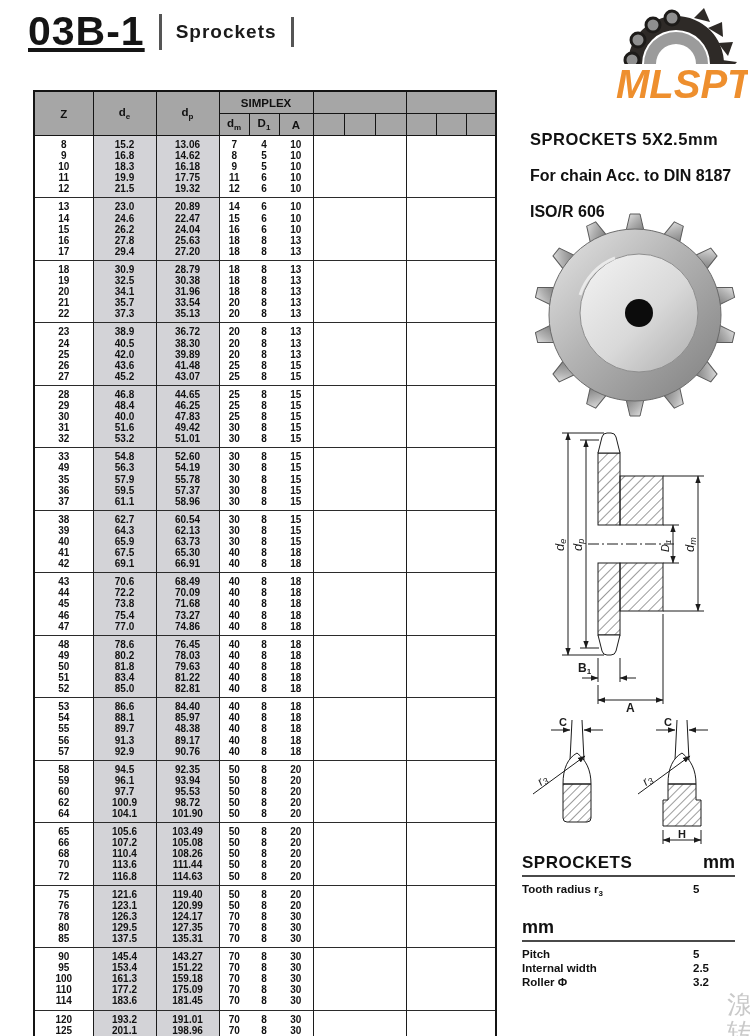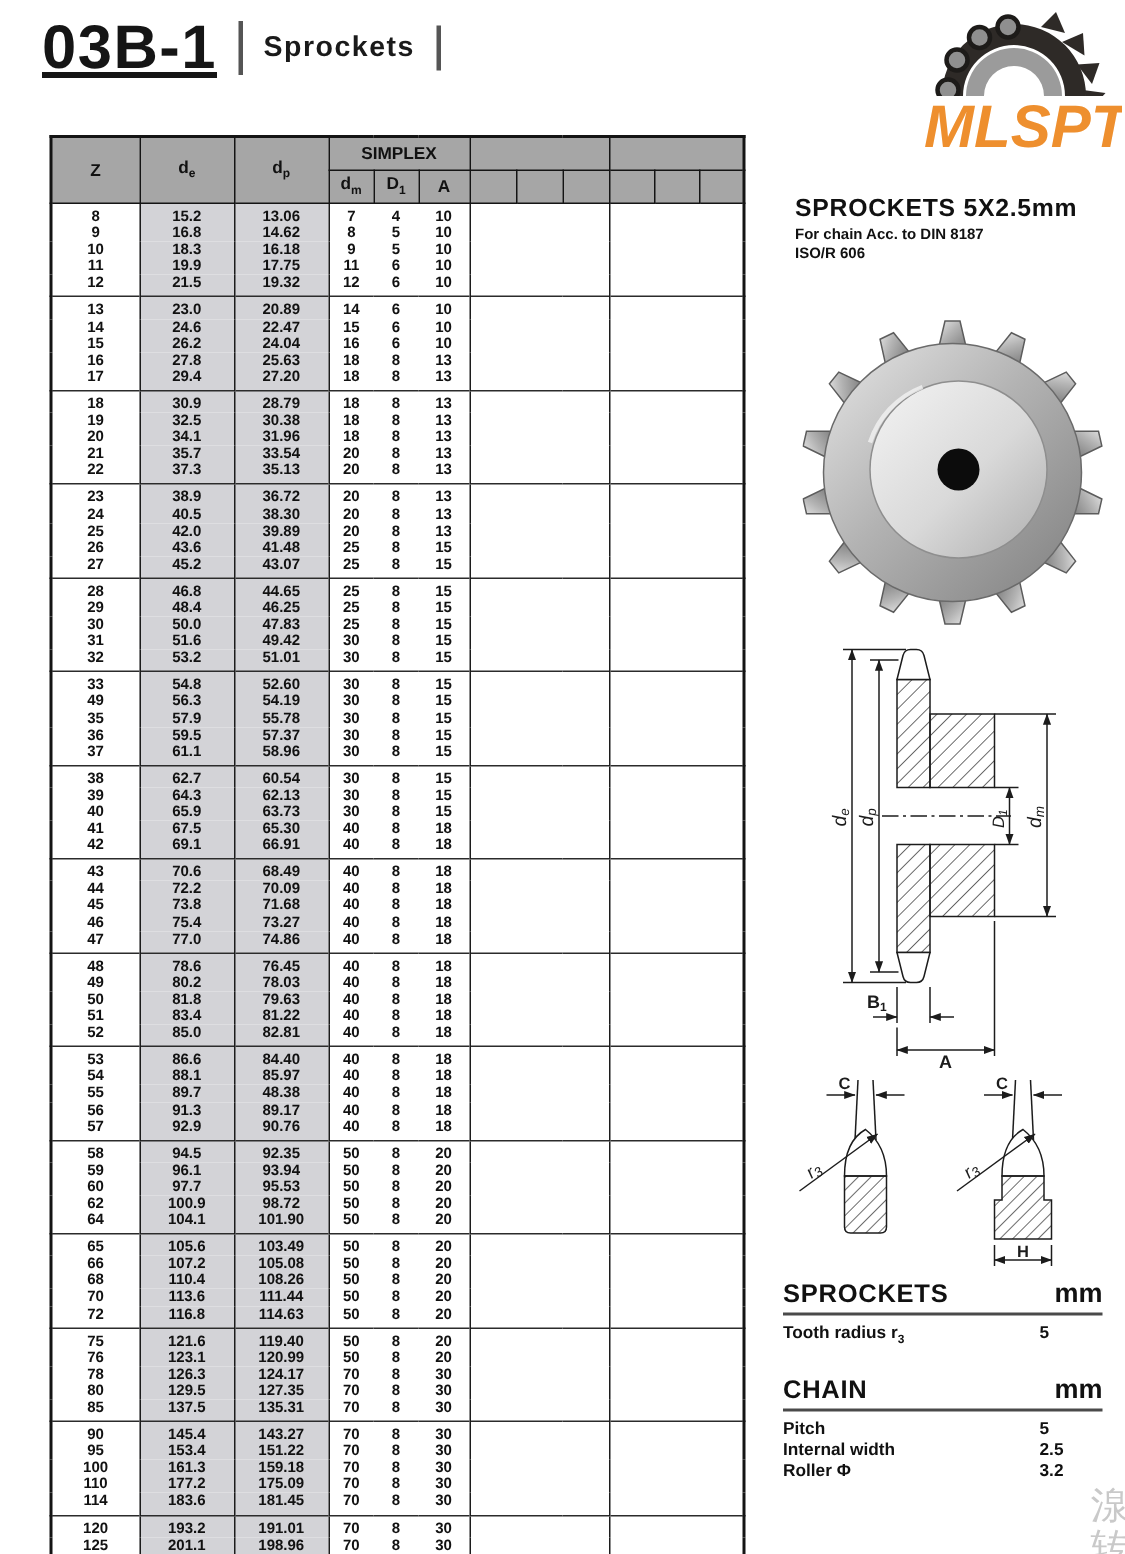--- a/index.html
+++ b/index.html
@@ -37,21 +37,21 @@
   tbody{border-top:1.6px solid #2b2b2b;}
   tbody tr:first-child td{padding-top:3px;}
   tbody tr:last-child td{padding-bottom:3px;}
   td.c0{border-right:1px solid #2b2b2b;}
   td.c1,td.c2{background:#d3d3d7;border-right:1px solid #2b2b2b;}
   td.c5{border-right:1px solid #2b2b2b;}
   td.e0{border-right:1px solid #2b2b2b;}
   
   .info{position:absolute;left:530px;top:130px;width:215px;}
   .info-title{font-size:16.5px;font-weight:bold;letter-spacing:.5px;}
-  .info-line{font-size:10px;font-weight:bold;margin-top:2px;}
+  .info-line{font-size:16px;font-weight:bold;margin-top:18px;}
   .photo{position:absolute;left:535px;top:212px;width:205px;height:205px;}
   .drawing{position:absolute;left:512px;top:420px;width:238px;height:292px;}
   .teeth-fig{position:absolute;left:515px;top:714px;width:230px;height:138px;}
   
   .specs{position:absolute;left:522px;top:852px;width:213px;}
   .spec-head{display:flex;align-items:flex-end;border-bottom:2.5px solid #4a4a4a;padding-bottom:2px;}
   .spec-title{font-size:17px;font-weight:bold;letter-spacing:.5px;flex:1;}
   .spec-unit{font-size:18px;font-weight:bold;}
   .spec-rows{margin-top:5px;}
   .spec-row{display:flex;font-size:11.5px;font-weight:bold;line-height:14px;gap:36px;}
@@ -363,21 +363,21 @@
         <td class="c1">48.4</td>
         <td class="c2">46.25</td>
         <td class="c3">25</td>
         <td class="c4">8</td>
         <td class="c5">15</td>
         <td colspan="3" class="e0"></td>
         <td colspan="3" class="e1"></td>
       </tr>
       <tr>
         <td class="c0">30</td>
-        <td class="c1">50.0</td>
+        <td class="c1">40.0</td>
         <td class="c2">47.83</td>
         <td class="c3">25</td>
         <td class="c4">8</td>
         <td class="c5">15</td>
         <td colspan="3" class="e0"></td>
         <td colspan="3" class="e1"></td>
       </tr>
       <tr>
         <td class="c0">31</td>
         <td class="c1">51.6</td>
@@ -1041,21 +1041,20 @@
     <div class="spec-rows">
       <div class="spec-row">
         <span class="lbl"><span>Tooth radius r</span><sub>3</sub></span>
         <span class="val">5</span>
       </div>
     </div>
   </div>
 
   <div class="chain-block">
     <div class="spec-head">
-      <span class="spec-title">CHAIN</span>
       <span class="spec-unit">mm</span>
     </div>
     <div class="spec-rows">
       <div class="spec-row">
         <span class="lbl"><span>Pitch</span></span>
         <span class="val">5</span>
       </div>
       <div class="spec-row">
         <span class="lbl"><span>Internal width</span></span>
         <span class="val">2.5</span>

